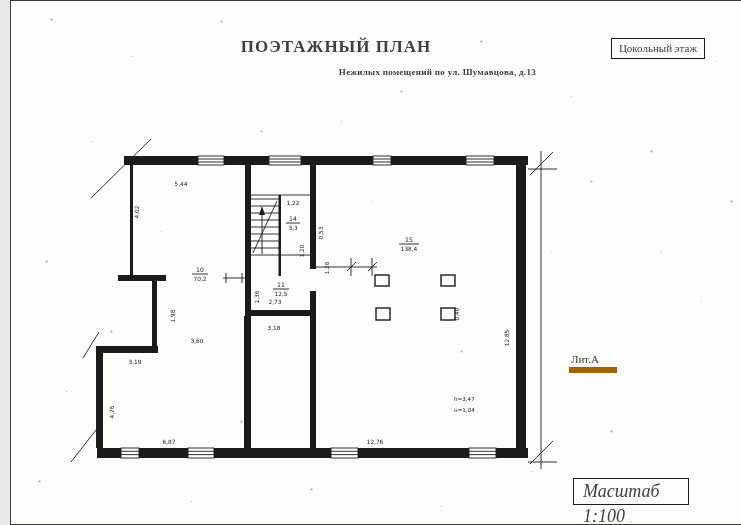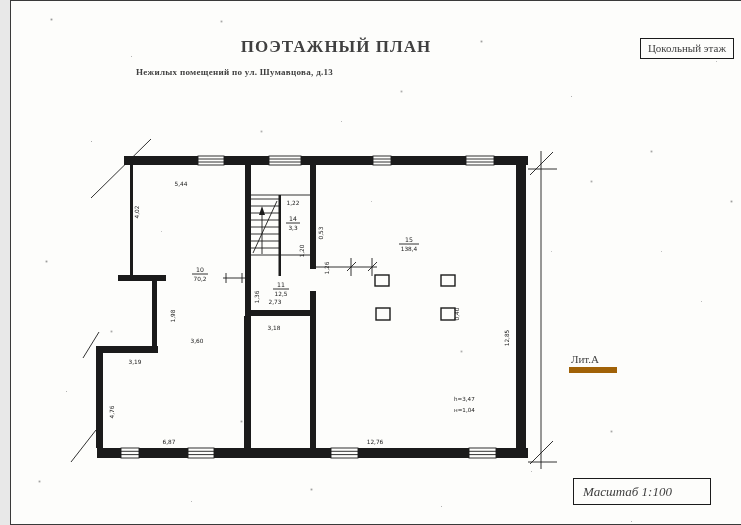--- a/index.html
+++ b/index.html
@@ -13,44 +13,44 @@
     font-family:"Liberation Serif", serif;
     color:#404040;
     margin-left:10px;
   }
   .title{
     position:absolute;left:150px;top:36px;width:350px;
     text-align:center;font-weight:bold;font-size:17px;letter-spacing:1px;
   }
   .subtitle{
     position:absolute;left:125px;top:66px;width:400px;
-    text-align:left;font-weight:bold;font-size:9px;letter-spacing:.3px;
+    text-align:right;font-weight:bold;font-size:9px;letter-spacing:.3px;
   }
   .litera{
     position:absolute;left:150px;top:86px;width:300px;
     text-align:center;font-weight:bold;font-size:8px;
   }
   .litera .lit-val{
     display:inline-block;border-bottom:1px solid #1b1b1b;
     padding:0 16px 0 6px;margin-left:2px;
   }
   .floor-badge{
-    position:absolute;left:629px;top:37px;
+    position:absolute;left:600px;top:37px;
     border:1px solid #1b1b1b;padding:3px 7px 4px 7px;
     font-size:11px;white-space:nowrap;background:#fdfdfb;
   }
   .lit-a{
     position:absolute;left:558px;top:352px;
     font-size:11px;border-bottom:6px solid #a16207;
     padding:0 18px 2px 2px;
   }
   .scale-box{
-    position:absolute;left:562px;top:477px;width:138px;height:27px;
+    position:absolute;left:562px;top:477px;width:116px;height:27px;
     border:1px solid #1b1b1b;box-sizing:border-box;
-    font-style:italic;font-size:13px;line-height:25px;padding-left:9px;
+    font-style:italic;font-size:18px;line-height:25px;padding-left:9px;
     background:#fdfdfb;
   }
   svg{position:absolute;left:0;top:0;}
   svg text{font-family:"DejaVu Sans", sans-serif;fill:#1b1b1b;}
   .dim{font-size:5.8px;}
   .roomnum{font-size:6.2px;}
   .note{font-size:5.6px;}
   
   .speckles{
     position:absolute;left:0;top:0;width:1px;height:1px;background:transparent;

